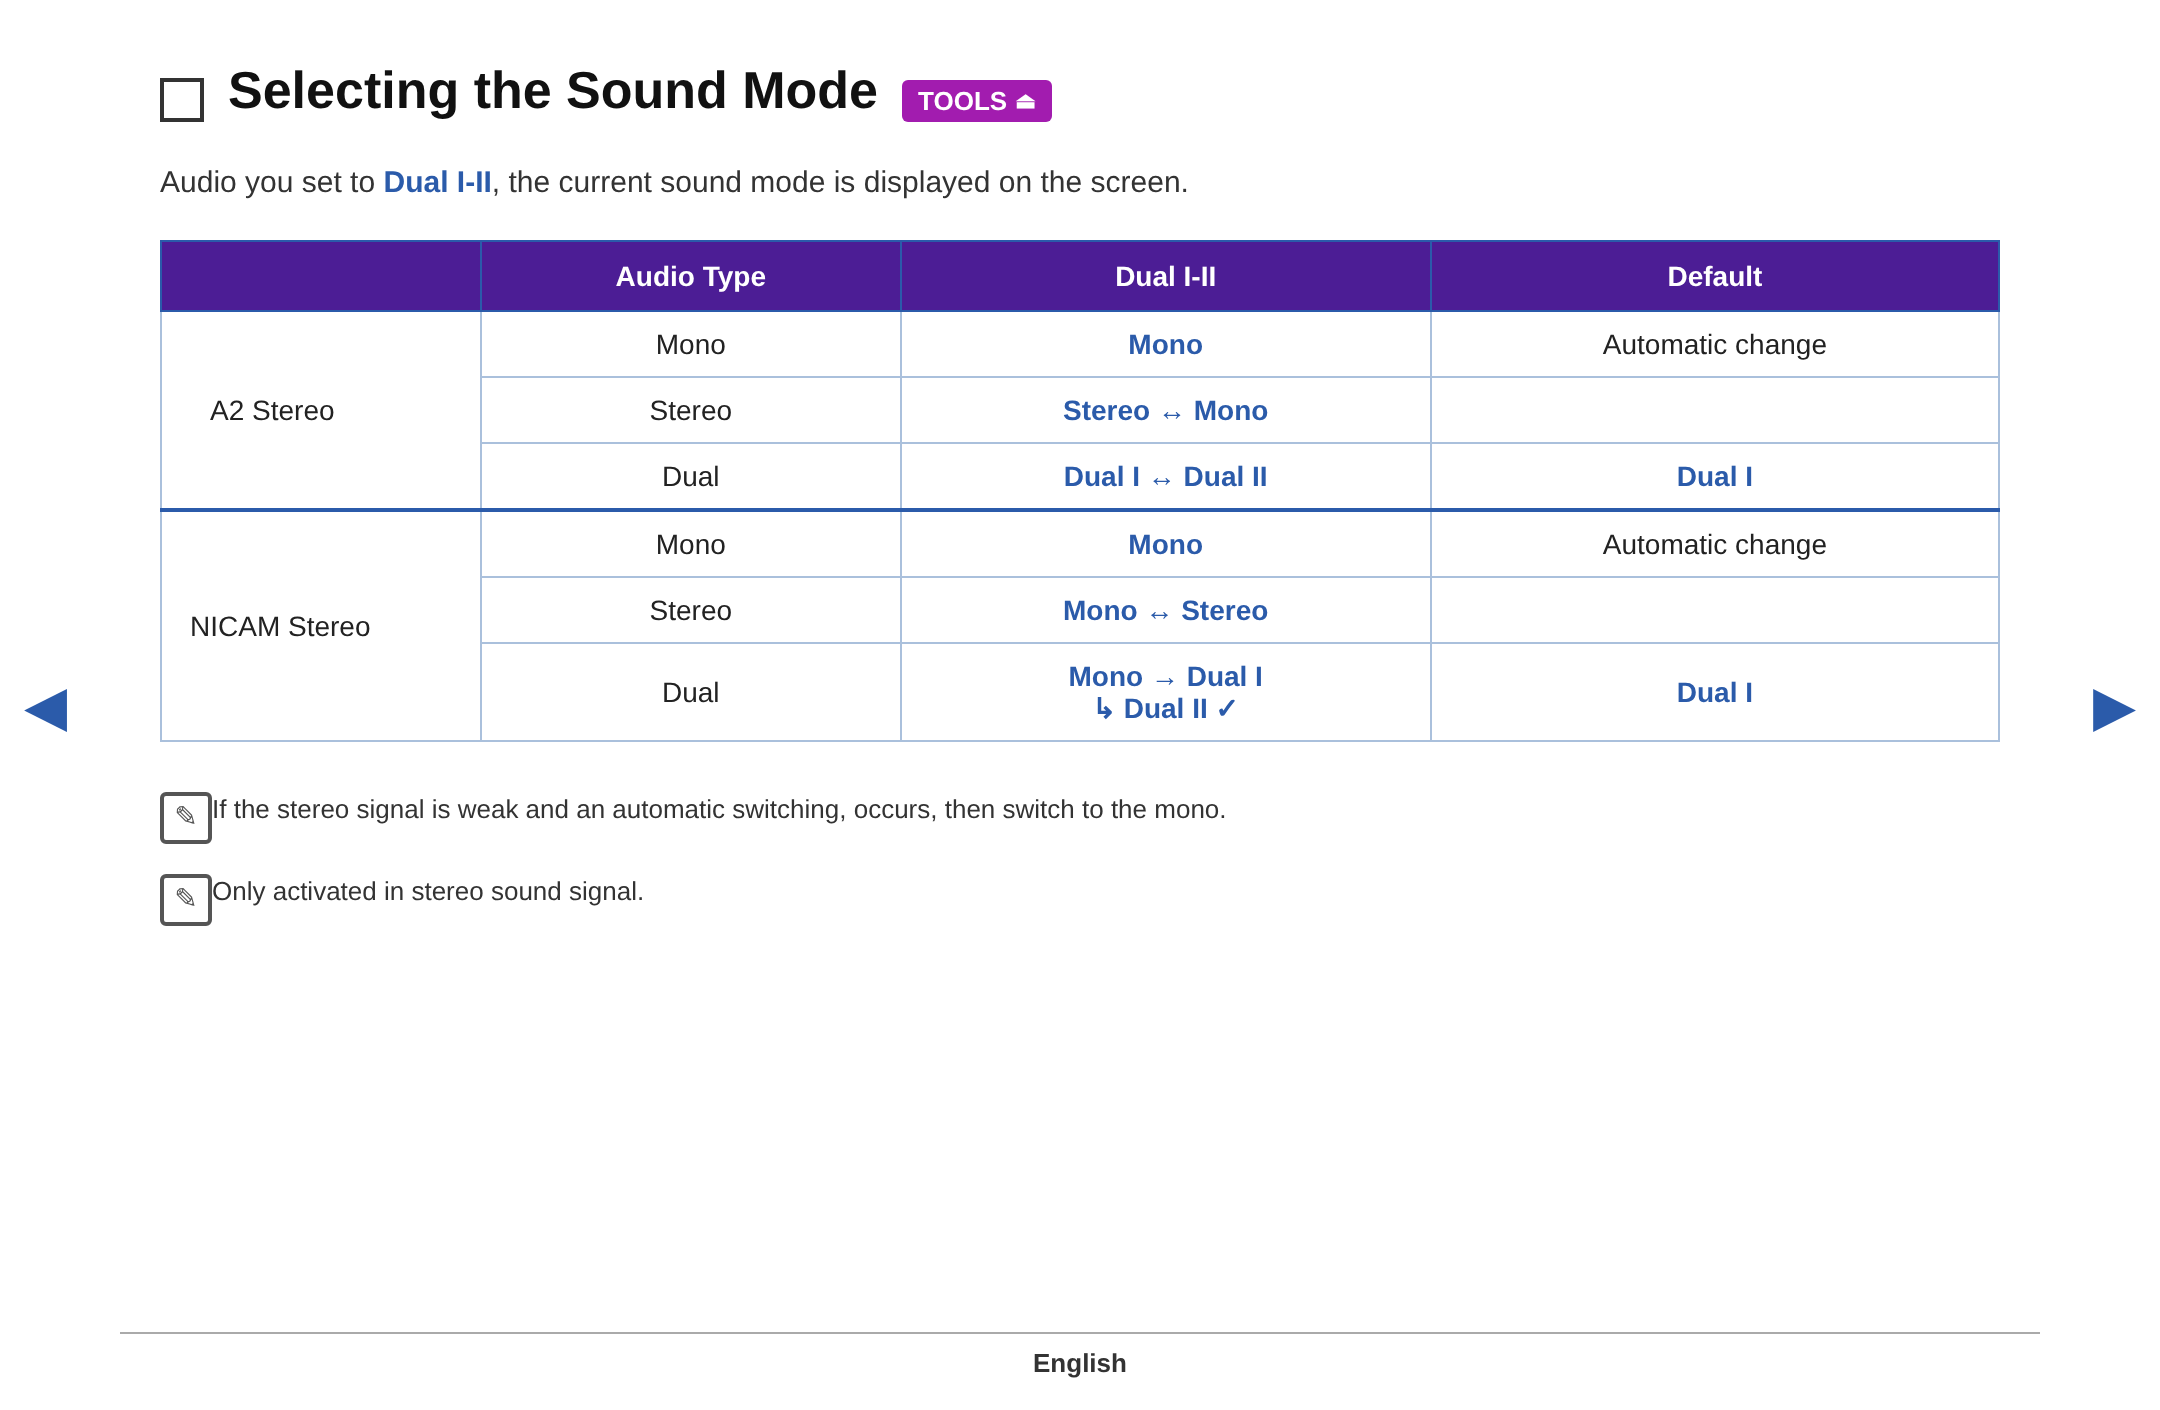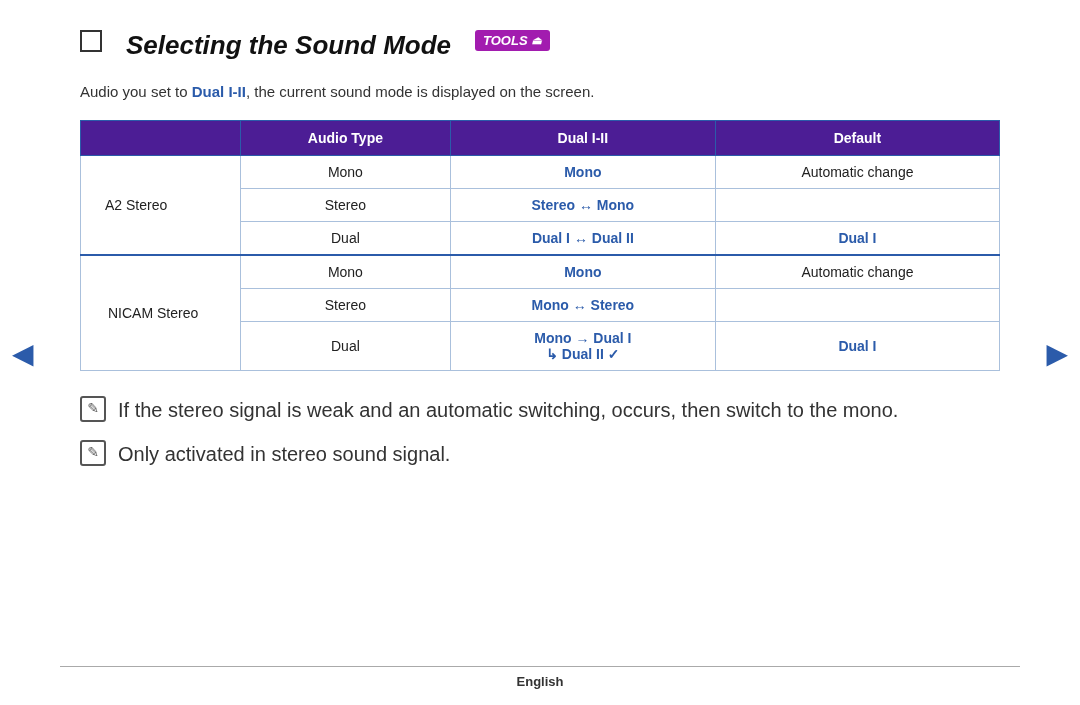--- a/index.html
+++ b/index.html
@@ -14,24 +14,23 @@
       font-size: 15px;
     }
 
     .page-content {
       padding: 30px 80px 20px 80px;
     }
 
     
     .title-row {
       display: flex;
-      align-items: flex-start;
-      gap: 24px;
+      align-items: flex-end;
+      gap: 12px;
       margin-bottom: 20px;
-      font-style: italic;
     }
     .checkbox-icon {
       width: 22px;
       height: 22px;
       border: 2px solid #333;
       display: inline-flex;
       align-items: center;
       justify-content: center;
       flex-shrink: 0;
     }
@@ -126,22 +125,21 @@
     
     .notes-section {
       display: flex;
       flex-direction: column;
       gap: 14px;
       margin-top: 8px;
     }
     .note-item {
       display: flex;
       align-items: flex-start;
-      gap: 12px;
-      font-size: 20px;
+      font-size: 13px;
       color: #333;
       line-height: 1.5;
     }
     .note-icon {
       width: 26px;
       height: 26px;
       flex-shrink: 0;
       border: 2px solid #555;
       border-radius: 3px;
       display: flex;
@@ -228,21 +226,21 @@
           <td>Stereo</td>
           <td style="color: rgb(43, 91, 170); font-weight: bold;">Stereo ↔ Mono</td>
           <td></td>
         </tr>
         <tr>
           <td>Dual</td>
           <td style="color: rgb(43, 91, 170); font-weight: bold;">Dual I ↔ Dual II</td>
           <td style="color: rgb(43, 91, 170); font-weight: bold;">Dual I</td>
         </tr>
         <tr style="border-top: 2px solid rgb(43, 91, 170);">
-          <td rowspan="3" class="row-group" style="text-align: left; padding-left: 27px; border-top: 2px solid rgb(43, 91, 170);">NICAM Stereo</td>
+          <td rowspan="3" class="row-group" style="text-align: left; padding-left: 14px; border-top: 2px solid rgb(43, 91, 170);">NICAM Stereo</td>
           <td style="border-top: 2px solid rgb(43, 91, 170);">Mono</td>
           <td style="color: rgb(43, 91, 170); font-weight: bold; border-top: 2px solid rgb(43, 91, 170);">Mono</td>
           <td style="border-top: 2px solid rgb(43, 91, 170);">Automatic change</td>
         </tr>
         <tr>
           <td>Stereo</td>
           <td style="color: rgb(43, 91, 170); font-weight: bold;">Mono ↔ Stereo</td>
           <td></td>
         </tr>
         <tr>

